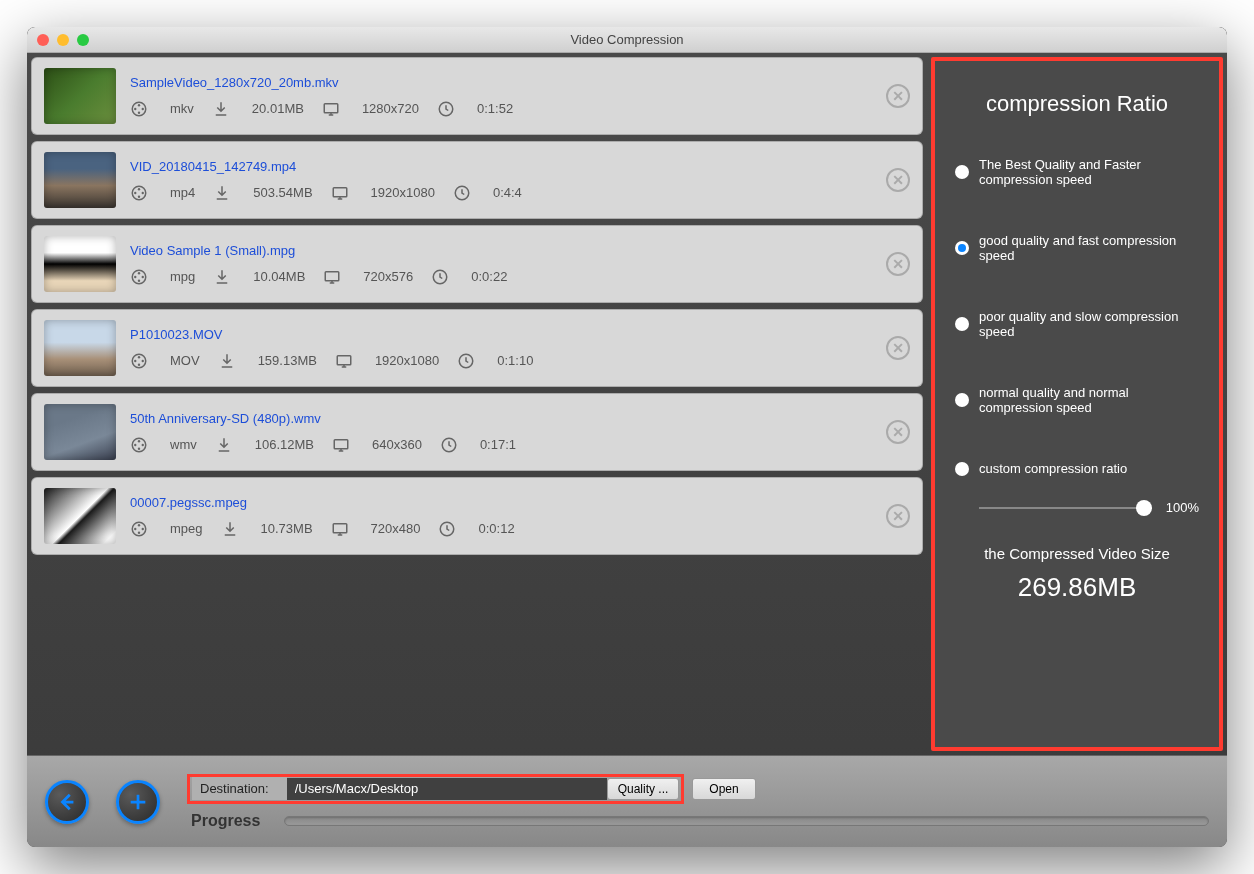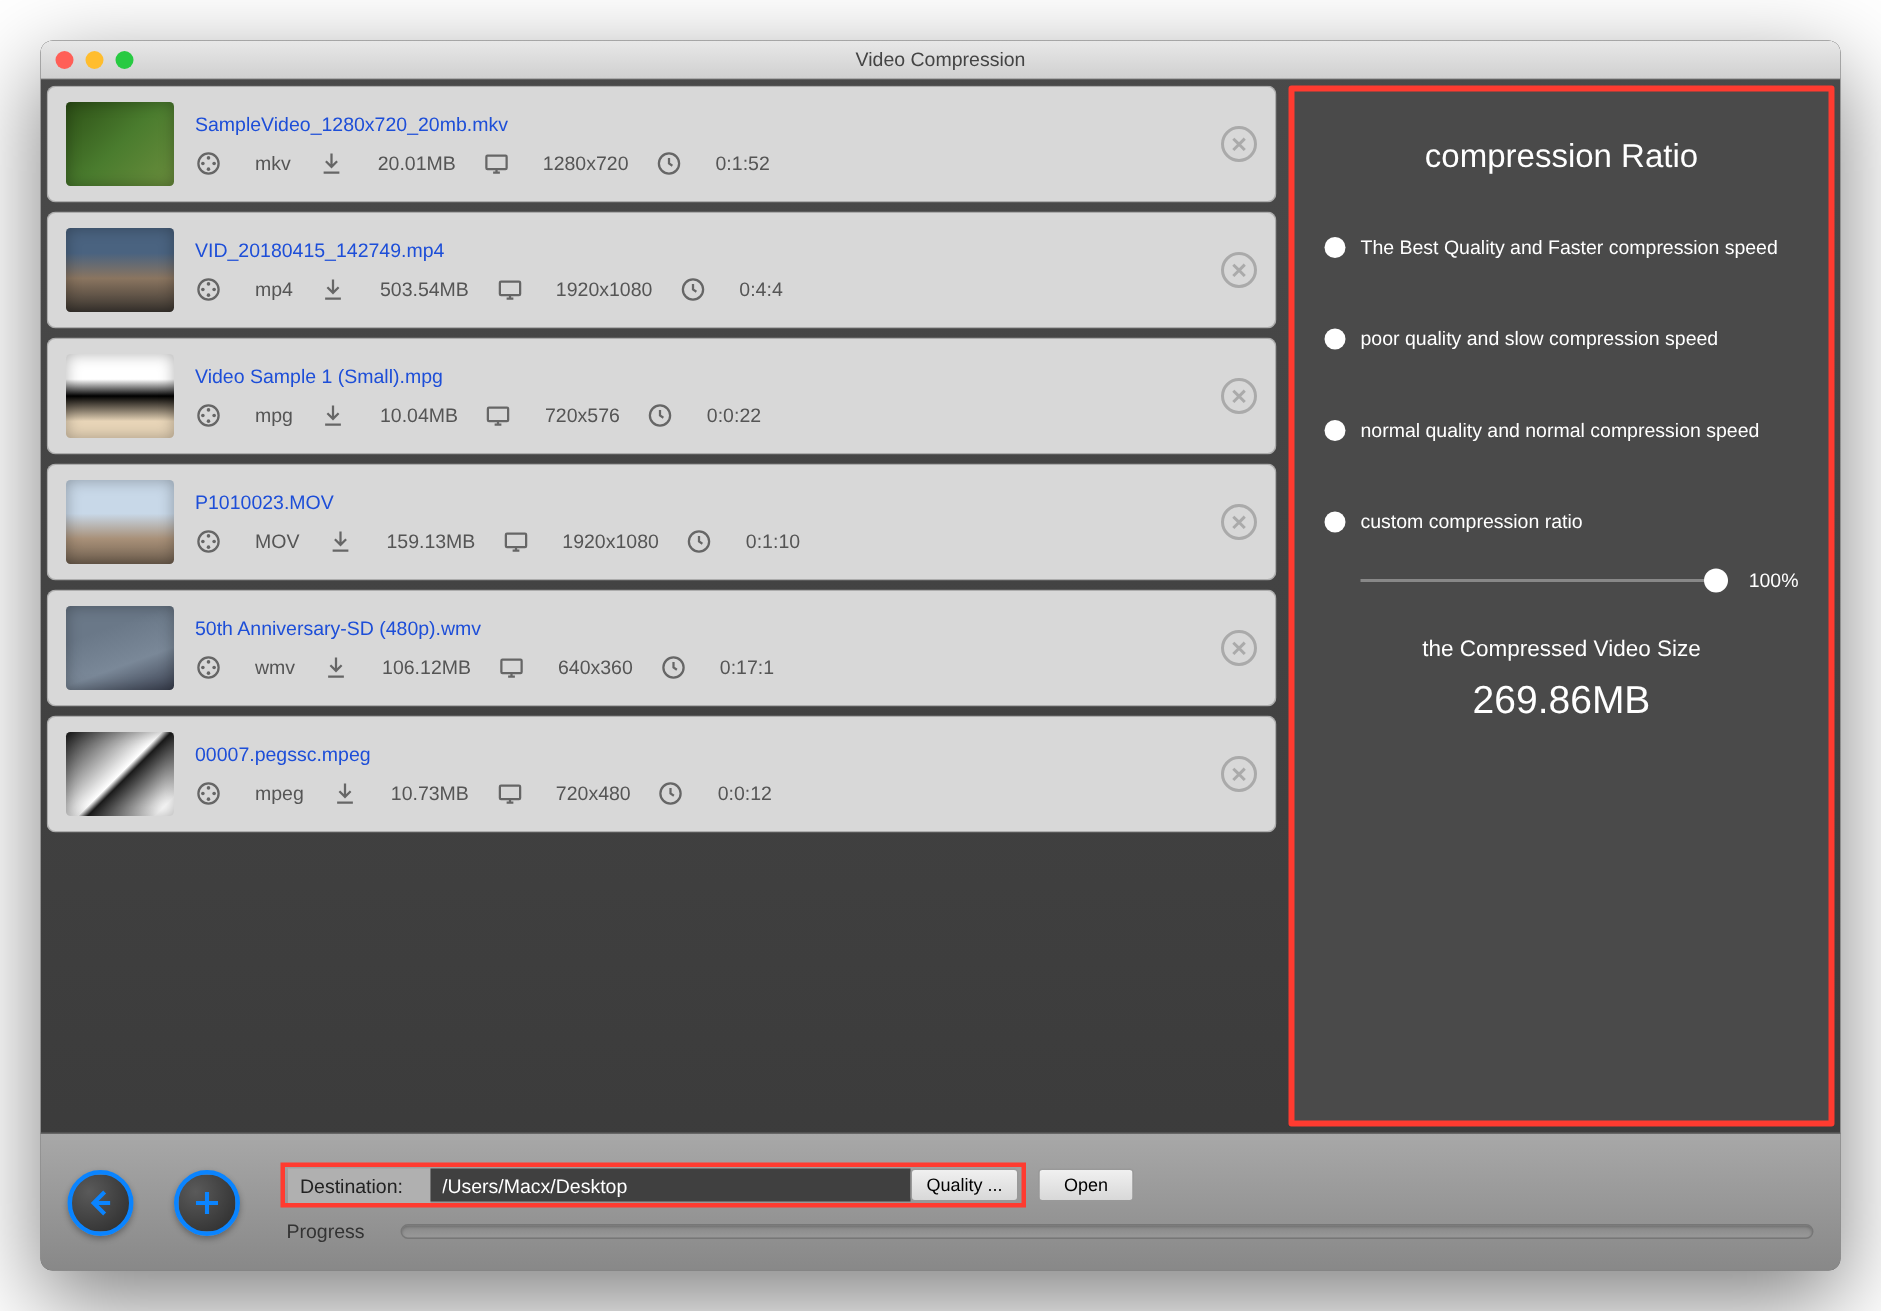--- a/index.html
+++ b/index.html
@@ -80,21 +80,21 @@
   .meta-icon { width: 18px; height: 18px; flex-shrink: 0; }
   .close-btn {
     width: 24px; height: 24px; border-radius: 50%;
     border: 2px solid #aaa; color: #aaa;
     display: flex; align-items: center; justify-content: center;
     font-size: 14px; font-weight: bold; cursor: pointer;
     flex-shrink: 0;
   }
   
   .right-panel {
-    width: 364px;
+    width: 292px;
     background: #4a4a4a;
     border: 4px solid #ff3b30;
     border-radius: 2px;
     padding: 30px 20px 20px;
     color: #fff;
     display: flex;
     flex-direction: column;
   }
   .panel-title { font-size: 22px; text-align: center; margin-bottom: 40px; font-weight: 400; }
   .radio-group { display: flex; flex-direction: column; gap: 46px; }
@@ -140,21 +140,21 @@
   .dest-input { width: 320px; background: #404040; color: #fff; border: none; padding: 4px 8px; font-size: 13px; height: 22px; }
   .browser-btn, .open-btn {
     background: linear-gradient(#f0f0f0,#d8d8d8); border: 1px solid #999;
     padding: 3px 10px; font-size: 12px; cursor: pointer; border-radius: 3px;
   }
   .open-btn { padding: 3px 16px; }
   
   .dest-col { display: flex; flex-direction: column; gap: 8px; flex: 1; }
   .dest-row { display: flex; align-items: center; gap: 8px; }
   .prog-row { display: flex; align-items: center; gap: 24px; }
-  .prog-label { font-size: 13px; color: #333; padding-left: 4px; }
+  .prog-label { font-size: 16px; color: #333; padding-left: 4px; font-weight: bold; }
   .prog-bar { flex: 1; height: 10px; border-radius: 5px; background: linear-gradient(#888,#999); border: 1px solid #777; box-shadow: inset 0 1px 2px rgba(0,0,0,0.2); }
   
   .apply-wrap { border: 3px solid #ff3b30; border-radius: 28px; padding: 2px; }
   .apply-inner { border: 3px solid #0a84ff; border-radius: 24px; }
   .apply-btn {
     background: linear-gradient(#f8f8f8,#d8d8d8);
     border: 1px solid #aaa; border-radius: 20px;
     padding: 6px 28px; font-size: 19px; font-weight: 600;
     color: #333; cursor: pointer;
   }
@@ -409,20 +409,24 @@
           <div class="close-btn">✕</div>
         </div>
       </div>
 
     <div class="right-panel">
       <div class="panel-title">compression Ratio</div>
       <div class="radio-group" id="radio-group">
           <div class="radio-item">
             <span class="radio"></span>
             <span>The Best Quality and Faster compression speed</span>
+          </div>
+          <div class="radio-item">
+            <span class="radio checked"></span>
+            <span>good quality and fast compression speed</span>
           </div>
           <div class="radio-item">
             <span class="radio"></span>
             <span>poor quality and slow compression speed</span>
           </div>
           <div class="radio-item">
             <span class="radio"></span>
             <span>normal quality and normal compression speed</span>
           </div>
           <div class="radio-item">

